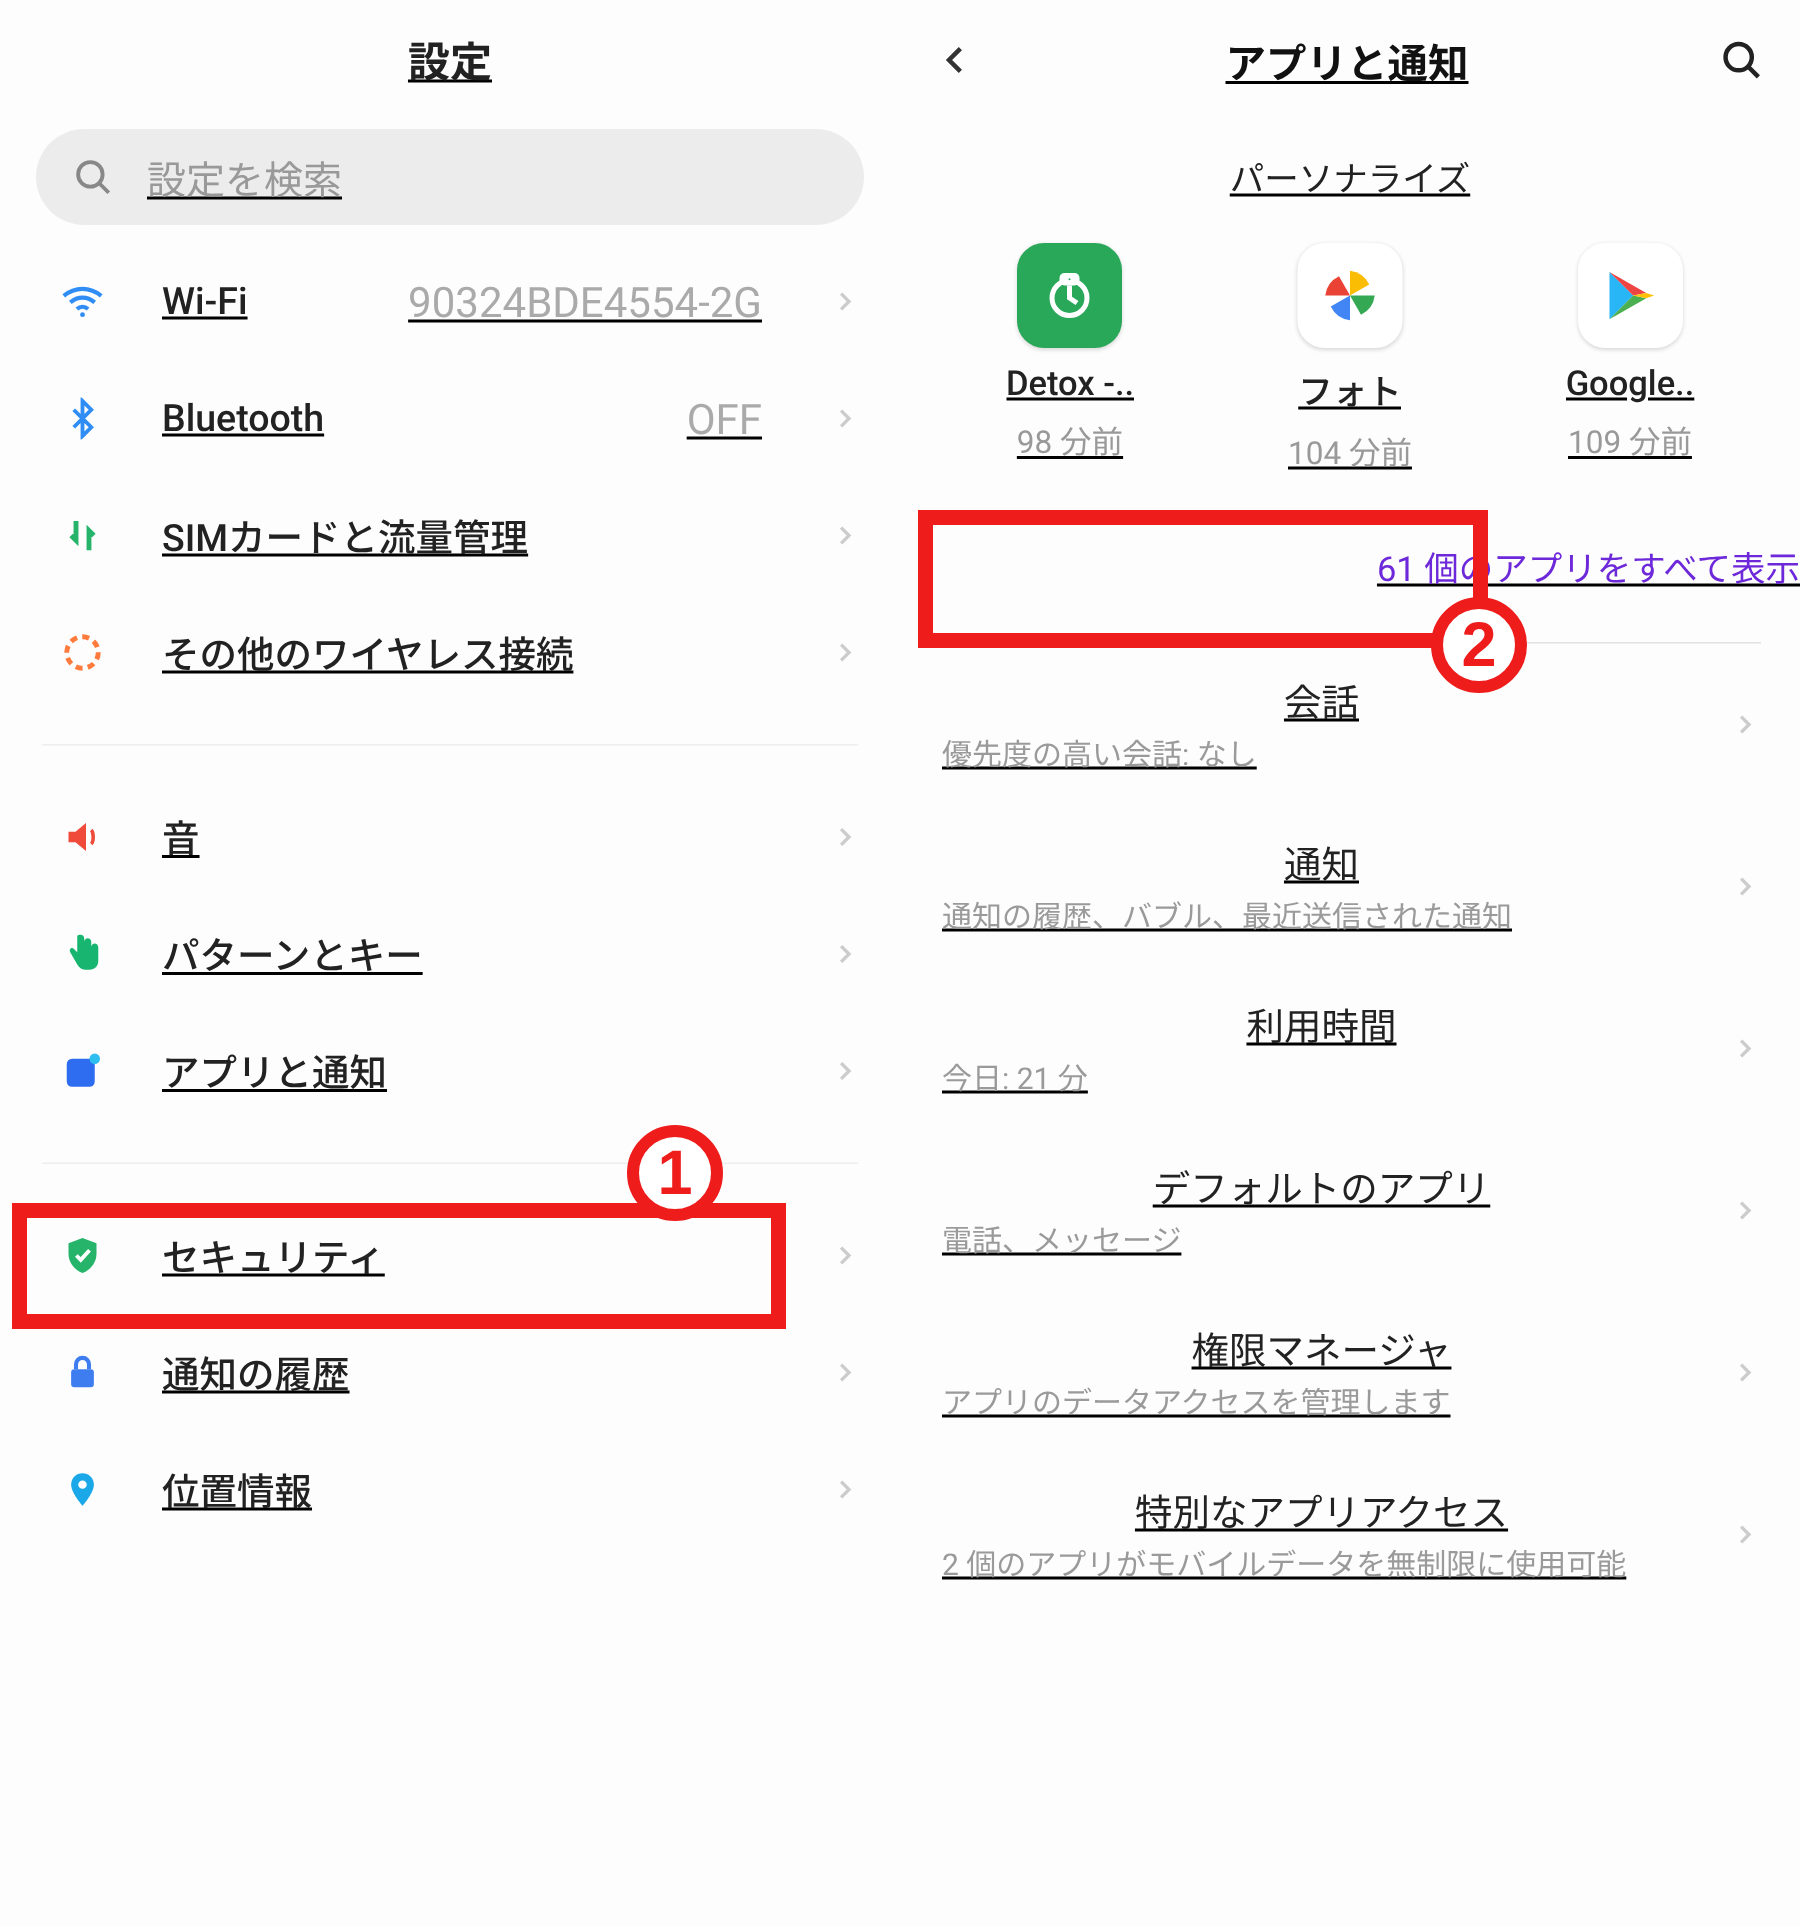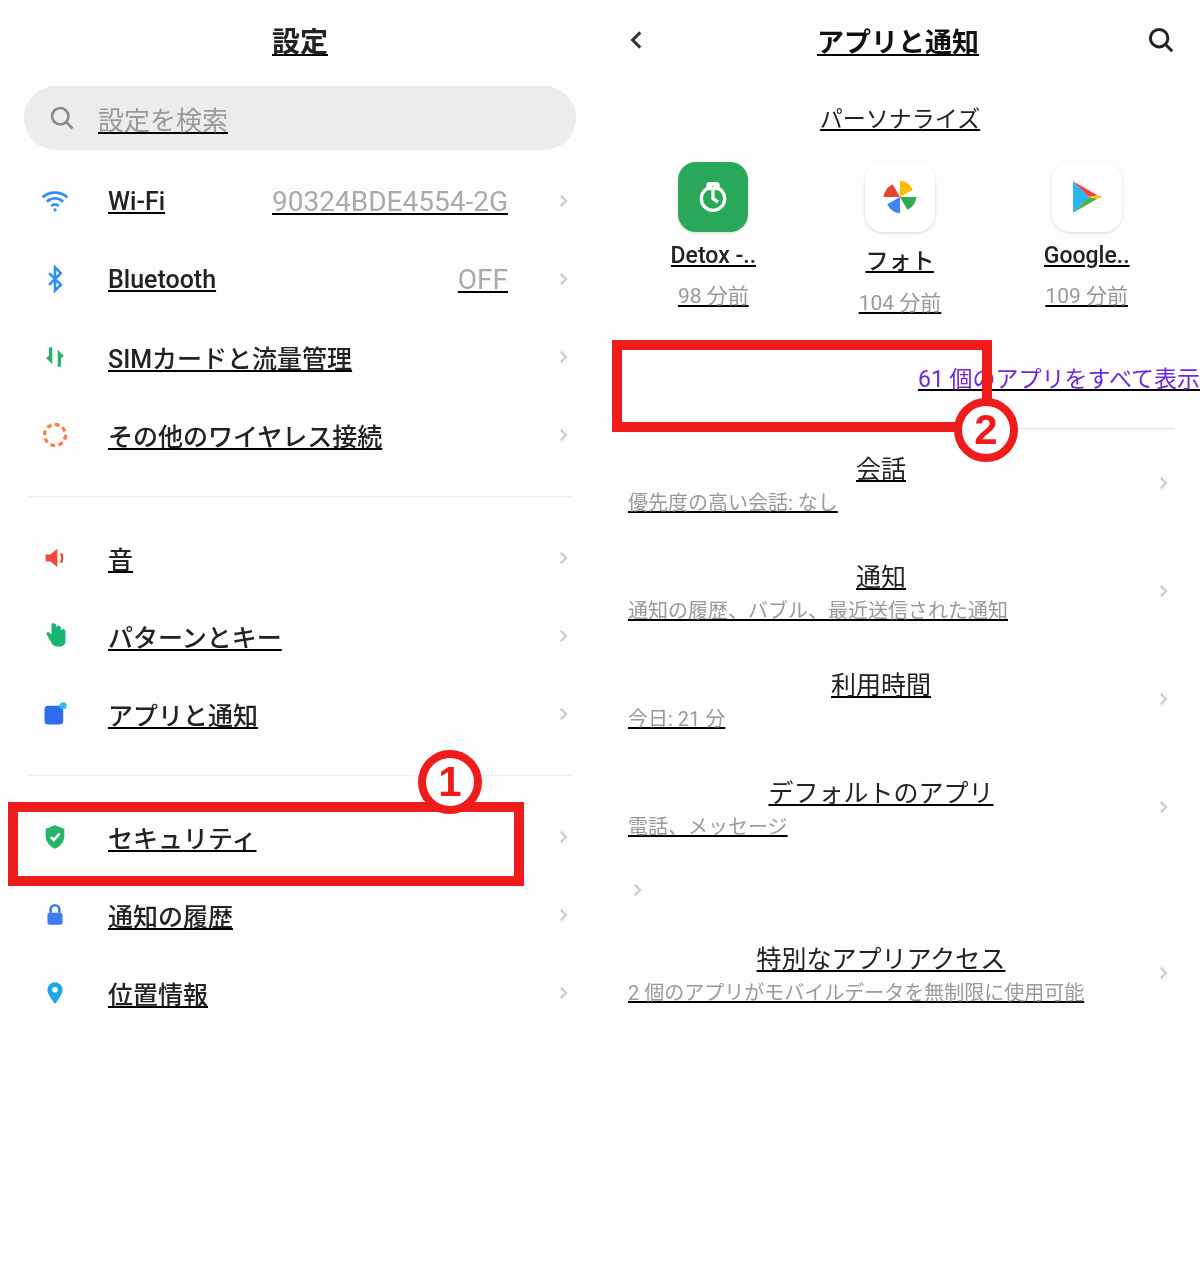--- a/index.html
+++ b/index.html
@@ -438,20 +438,24 @@
         <div class="sub">電話、メッセージ</div>
       </div>
       <span class="chev">
           <svg width="18" height="18" viewBox="0 0 24 24" fill="none" stroke="currentColor" stroke-width="3">
             <path d="M9 5l7 7-7 7"></path>
           </svg>
         </span>
     </div>
 
     <div class="r-row">
+      <div class="txt">
+        <div class="ttl">権限マネージャ</div>
+        <div class="sub">アプリのデータアクセスを管理します</div>
+      </div>
       <span class="chev">
           <svg width="18" height="18" viewBox="0 0 24 24" fill="none" stroke="currentColor" stroke-width="3">
             <path d="M9 5l7 7-7 7"></path>
           </svg>
         </span>
     </div>
 
     <div class="r-row">
       <div class="txt">
         <div class="ttl">特別なアプリアクセス</div>

